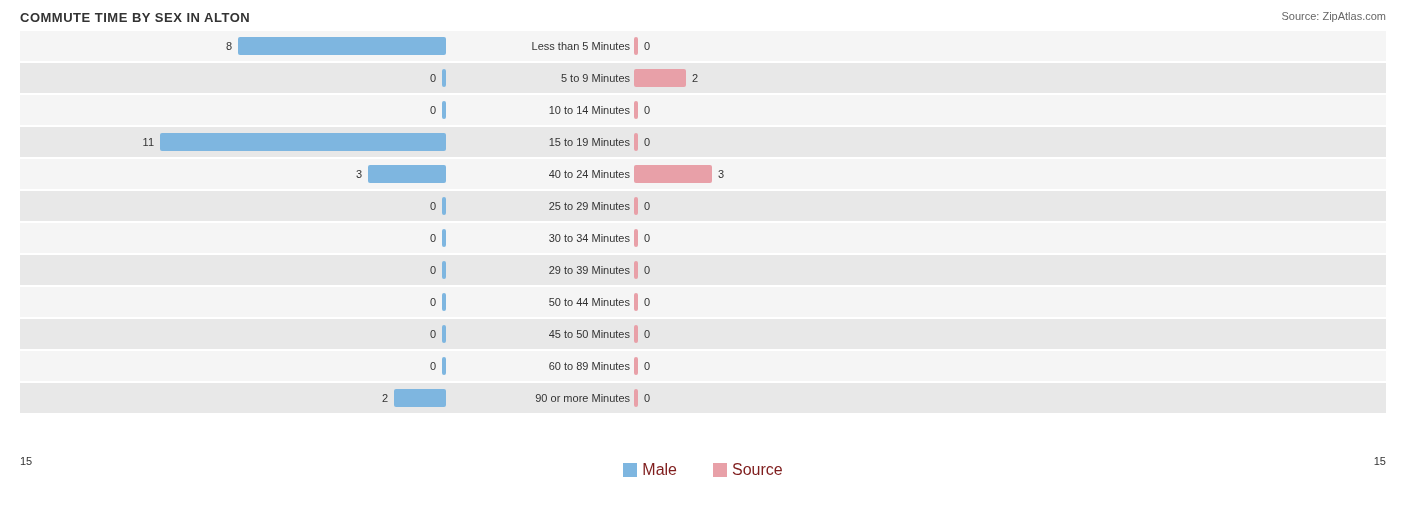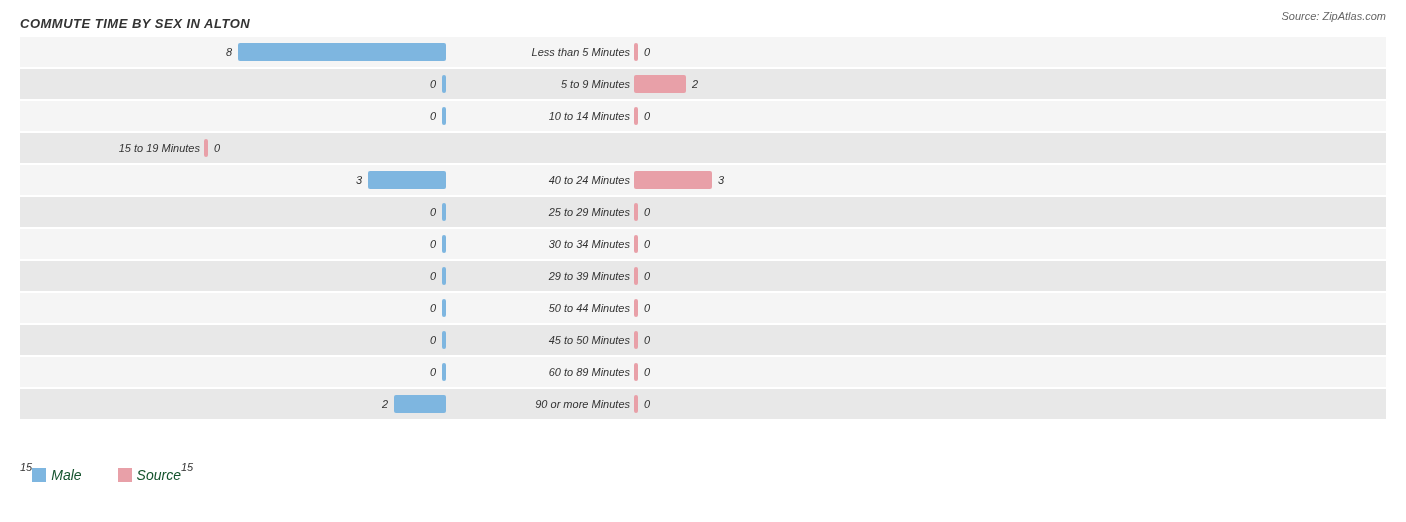--- a/index.html
+++ b/index.html
@@ -6,23 +6,22 @@
     body {
       font-family: Arial, sans-serif;
       background: #fff;
       width: 1406px;
       height: 522px;
       overflow: hidden;
     }
     .chart-container {
       width: 1406px;
       height: 522px;
-      padding: 16px 20px 30px 20px;
+      padding: 10px 20px 30px 20px;
       position: relative;
-      font-style: italic;
     }
     .chart-title {
       font-size: 13px;
       font-weight: bold;
       color: #333;
       text-transform: uppercase;
       letter-spacing: 0.5px;
       margin-bottom: 6px;
     }
     .source {
@@ -108,43 +107,44 @@
       margin-left: 6px;
       width: 20px;
       text-align: left;
     }
     .legend {
       display: flex;
       justify-content: center;
       align-items: center;
       gap: 36px;
       margin-top: 6px;
-      font-size: 14px;
-      color: #14532d;
+      font-size: 16px;
+      color: #7f1d1d;
     }
     .legend-item {
       display: flex;
       align-items: center;
       gap: 5px;
     }
     .legend-box-male {
       width: 14px;
       height: 14px;
       background: #7eb6e0;
     }
     .legend-box-female {
       width: 14px;
       height: 14px;
       background: #e8a0a8;
     }
     .axis-labels {
       display: flex;
-      font-size: 11px;
-      color: #333;
-      margin-top: 8px;
+      justify-content: space-between;
+      font-size: 11px;
+      color: #333;
+      margin-top: 2px;
     }
   </style>
 </head>
 <body>
 
 <div class="chart-container">
   <div class="chart-title">COMMUTE TIME BY SEX IN ALTON</div>
   <div class="source">Source: ZipAtlas.com</div>
 
   <div class="chart-area" id="chart-rows">
@@ -175,20 +175,24 @@
       <span class="val-male">0</span>
       <div class="bar-male" style="width:2px"></div>
     </div>
     <div class="label-area">10 to 14 Minutes</div>
     <div class="right-bar-area">
       <div class="bar-female" style="width:2px"></div>
       <span class="val-female">0</span>
     </div>
   </div>
       <div class="row">
+    <div class="left-bar-area">
+      <span class="val-male">11</span>
+      <div class="bar-male" style="width:286px"></div>
+    </div>
     <div class="label-area">15 to 19 Minutes</div>
     <div class="right-bar-area">
       <div class="bar-female" style="width:2px"></div>
       <span class="val-female">0</span>
     </div>
   </div>
       <div class="row">
     <div class="left-bar-area">
       <span class="val-male">3</span>
       <div class="bar-male" style="width:78px"></div>

